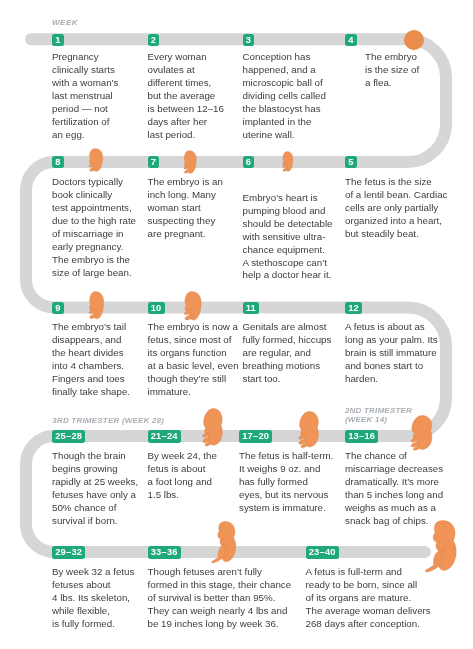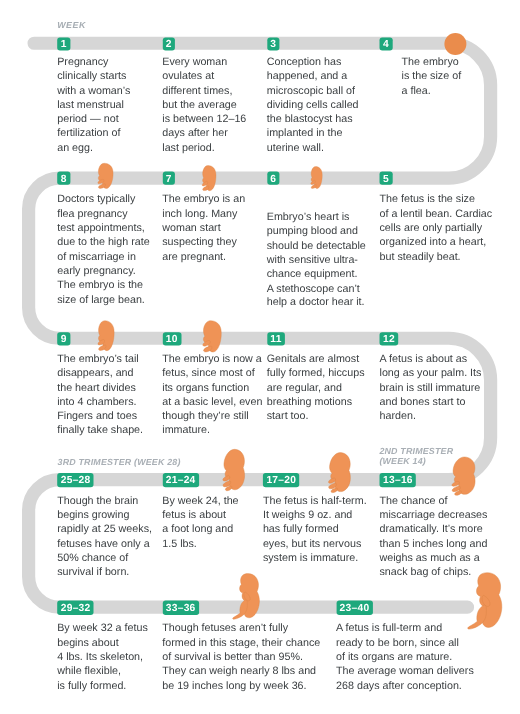--- a/index.html
+++ b/index.html
@@ -64,21 +64,21 @@
 <div class="para" style="left:365px;top:51.2px">
 <div>The embryo</div>
 <div>is the size of</div>
 <div>a flea.</div>
 </div>
 </div>
 <div>
 <div class="badge" style="left:52.0px;top:155.8px">8</div>
 <div class="para" style="left:52.0px;top:176.2px">
 <div>Doctors typically</div>
-<div>flea pregnancy</div>
+<div>book clinically</div>
 <div>test appointments,</div>
 <div>due to the high rate</div>
 <div>of miscarriage in</div>
 <div>early pregnancy.</div>
 <div>The embryo is the</div>
 <div>size of large bean.</div>
 </div>
 <div class="badge" style="left:147.5px;top:155.8px">7</div>
 <div class="para" style="left:147.5px;top:176.2px">
 <div>The embryo is an</div>
@@ -174,31 +174,31 @@
 <div>dramatically. It’s more</div>
 <div>than 5 inches long and</div>
 <div>weighs as much as a</div>
 <div>snack bag of chips.</div>
 </div>
 </div>
 <div>
 <div class="badge" style="left:52.0px;top:546.3px">29–32</div>
 <div class="para" style="left:52.0px;top:566.1px">
 <div>By week 32 a fetus</div>
-<div>begins about</div>
+<div>fetuses about</div>
 <div>4 lbs. Its skeleton,</div>
 <div>while flexible,</div>
 <div>is fully formed.</div>
 </div>
 <div class="badge" style="left:147.5px;top:546.3px">33–36</div>
 <div class="para" style="left:147.5px;top:566.1px">
 <div>Though fetuses aren’t fully</div>
 <div>formed in this stage, their chance</div>
 <div>of survival is better than 95%.</div>
-<div>They can weigh nearly 8 lbs and</div>
+<div>They can weigh nearly 4 lbs and</div>
 <div>be 19 inches long by week 36.</div>
 </div>
 <div class="badge" style="left:305.5px;top:546.3px">23–40</div>
 <div class="para" style="left:305.5px;top:566.1px">
 <div>A fetus is full-term and</div>
 <div>ready to be born, since all</div>
 <div>of its organs are mature.</div>
 <div>The average woman delivers</div>
 <div>268 days after conception.</div>
 </div>

